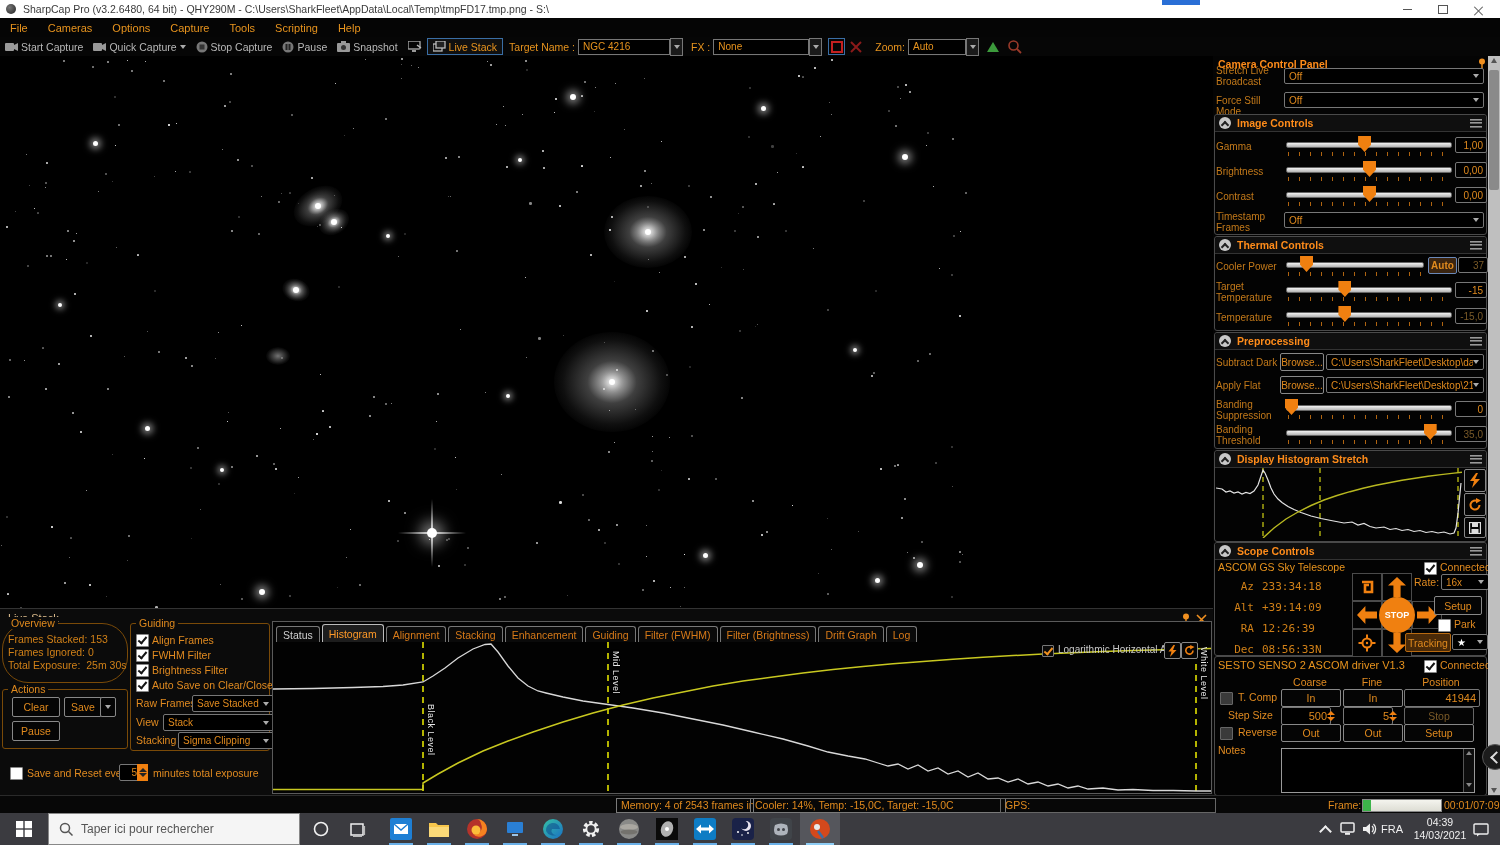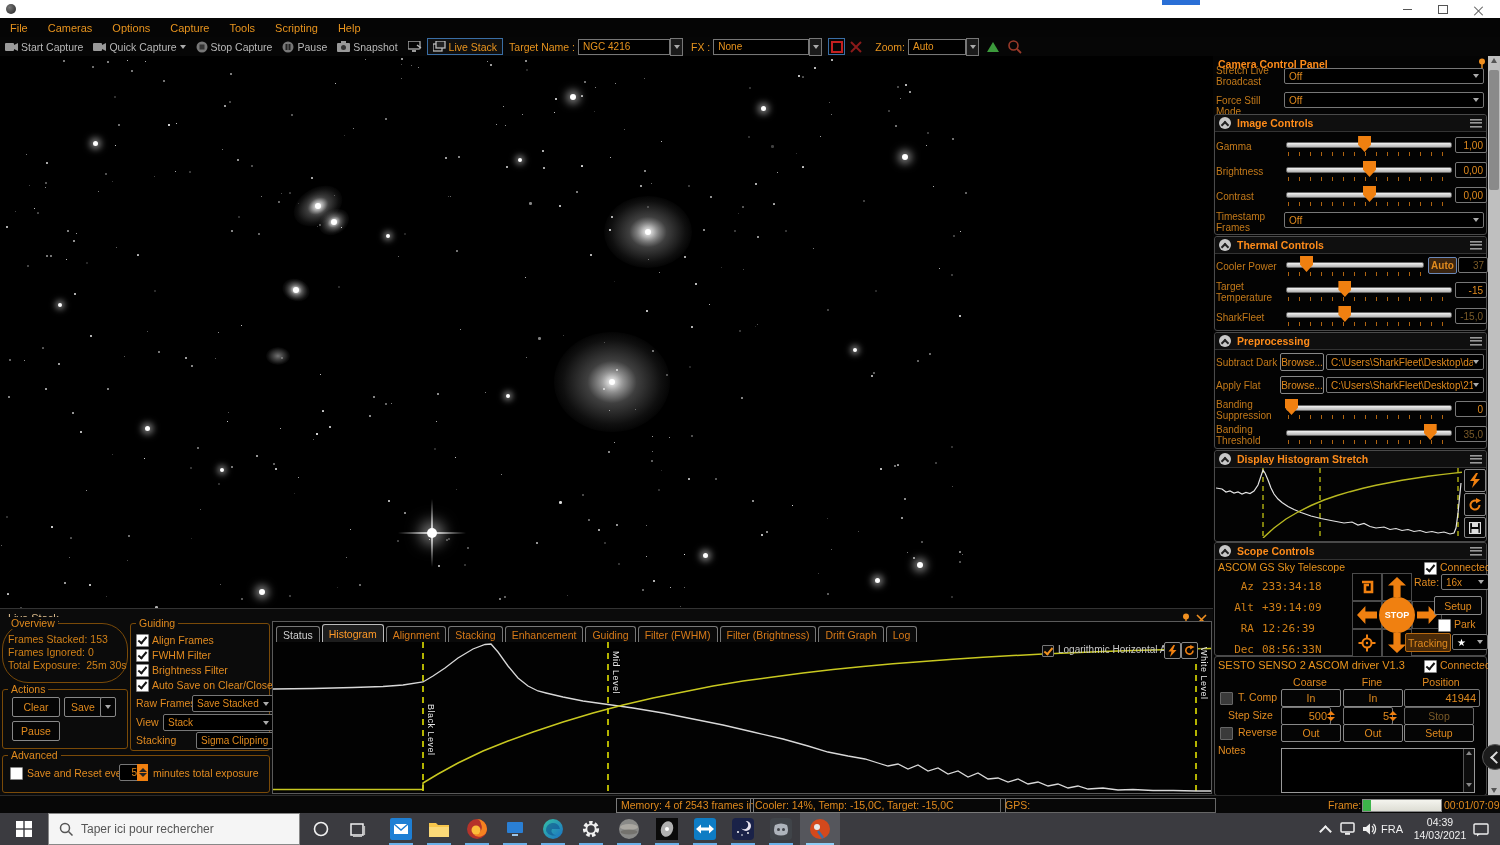--- a/index.html
+++ b/index.html
@@ -78,20 +78,21 @@
   .searchbox{position:absolute;left:48px;top:813px;width:252px;height:32px;background:#f5f5f5;border:1px solid #888;display:flex;align-items:center;color:#555;font-size:12px;gap:8px;padding-left:10px;box-sizing:border-box;}
   .traytxt{color:#f0f0f0;font-size:11px;}
   
   #starfield{position:absolute;left:0;top:56px;width:973px;height:552px;background:#000;overflow:hidden;}
 </style>
 </head>
 <body>
 
 <div class="abs titlebar">
   <div class="appdot"></div>
+  <span>SharpCap Pro (v3.2.6480, 64 bit) - QHY290M - C:\Users\SharkFleet\AppData\Local\Temp\tmpFD17.tmp.png - S:\</span>
 </div>
 <div class="wbtn" style="left:1392px;">
     <div class="minline"></div>
   </div>
 <div class="wbtn" style="left:1428px;">
     <div class="maxbox"></div>
   </div>
 <div class="wbtn" style="left:1463px;">
     <div class="xw"></div>
   </div>
@@ -608,21 +609,21 @@
   </div>
 <div class="ticks" style="left:1288px;top:272px;width:134px;"></div>
 <div class="btn" style="left:1428px;top:257px;width:27px;height:15px;background:#3a2410;border-color:#6a88b8;font-weight:bold;font-size:10px;">Auto</div>
 <div class="val dim" style="left:1458px;top:257px;width:22px;">37</div>
 <div class="abs lbl" style="left:1216px;top:281px;width:56px;">Target Temperature</div>
 <div class="track" style="left:1286px;top:287px;width:164px;">
     <div class="thumb" style="left:calc(35% - 6px);"></div>
   </div>
 <div class="ticks" style="left:1288px;top:297px;width:162px;"></div>
 <div class="val" style="left:1455px;top:282px;width:24px;">-15</div>
-<div class="abs lbl" style="left:1216px;top:312px;">SharkFleet</div>
+<div class="abs lbl" style="left:1216px;top:312px;">Temperature</div>
 <div class="track" style="left:1286px;top:312px;width:164px;">
     <div class="thumb" style="left:calc(35% - 6px);"></div>
   </div>
 <div class="ticks" style="left:1288px;top:322px;width:162px;"></div>
 <div class="val dim" style="left:1455px;top:308px;width:24px;">-15,0</div>
 
 <div class="sec" style="left:1214px;top:332px;width:271px;height:115px;">
   <div class="hdrbar">
     <div class="colbtn"></div>
     <span class="hdr">Preprocessing</span>
@@ -812,23 +813,20 @@
   <div class="grp" style="left:2px;top:80px;width:124px;height:58px;">
     <span class="leg">Actions</span>
   </div>
   <div class="btn" style="left:12px;top:88px;width:46px;height:18px;">Clear</div>
   <div class="btn" style="left:64px;top:88px;width:36px;height:18px;">Save</div>
   <div class="btn" style="left:100px;top:88px;width:14px;height:18px;">
       <div class="chev"></div>
     </div>
   <div class="btn" style="left:12px;top:112px;width:46px;height:18px;">Pause</div>
 
-  <div class="grp" style="left:2px;top:146px;width:266px;height:36px;">
-    <span class="leg">Advanced</span>
-  </div>
   <div class="cb" style="left:10px;top:158px;"></div>
   <span class="abs cbl" style="left:27px;top:158px;">Save and Reset every</span>
   <div class="val" style="left:119px;top:155px;width:14px;height:15px;">5</div>
   <div class="spin" style="left:137px;top:155px;height:17px;background:#f08010;width:11px;gap:1px;">
       <div class="sup" style="border-bottom-color:#222;"></div>
       <div class="sdn" style="border-top-color:#222;"></div>
     </div>
   <span class="abs cbl" style="left:153px;top:158px;">minutes total exposure</span>
 
   <div class="grp" style="left:130px;top:14px;width:138px;height:126px;">
@@ -846,21 +844,21 @@
   <div class="dd" style="left:192px;top:86px;width:72px;height:15px;">
       <span class="tx">Save Stacked</span>
       <div class="chev"></div>
     </div>
   <span class="abs cbl" style="left:136px;top:107px;">View</span>
   <div class="dd" style="left:163px;top:105px;width:101px;height:15px;">
       <span class="tx">Stack</span>
       <div class="chev"></div>
     </div>
   <span class="abs cbl" style="left:136px;top:125px;">Stacking</span>
-  <div class="dd" style="left:178px;top:123px;width:86px;height:15px;margin-left:18px;">
+  <div class="dd" style="left:178px;top:123px;width:86px;height:15px;">
       <span class="tx">Sigma Clipping</span>
       <div class="chev"></div>
     </div>
 
   <div class="abs" style="left:272px;top:12px;width:940px;height:173px;border:1px solid #5a5a5a;background:#020202;box-sizing:border-box;"></div>
   <div class="abs" style="left:276px;top:17px;display:flex;gap:2px;">
     <div class="tab graytx">Status</div>
     <div class="tab active">Histogram</div>
     <div class="tab">Alignment</div>
     <div class="tab">Stacking</div>

